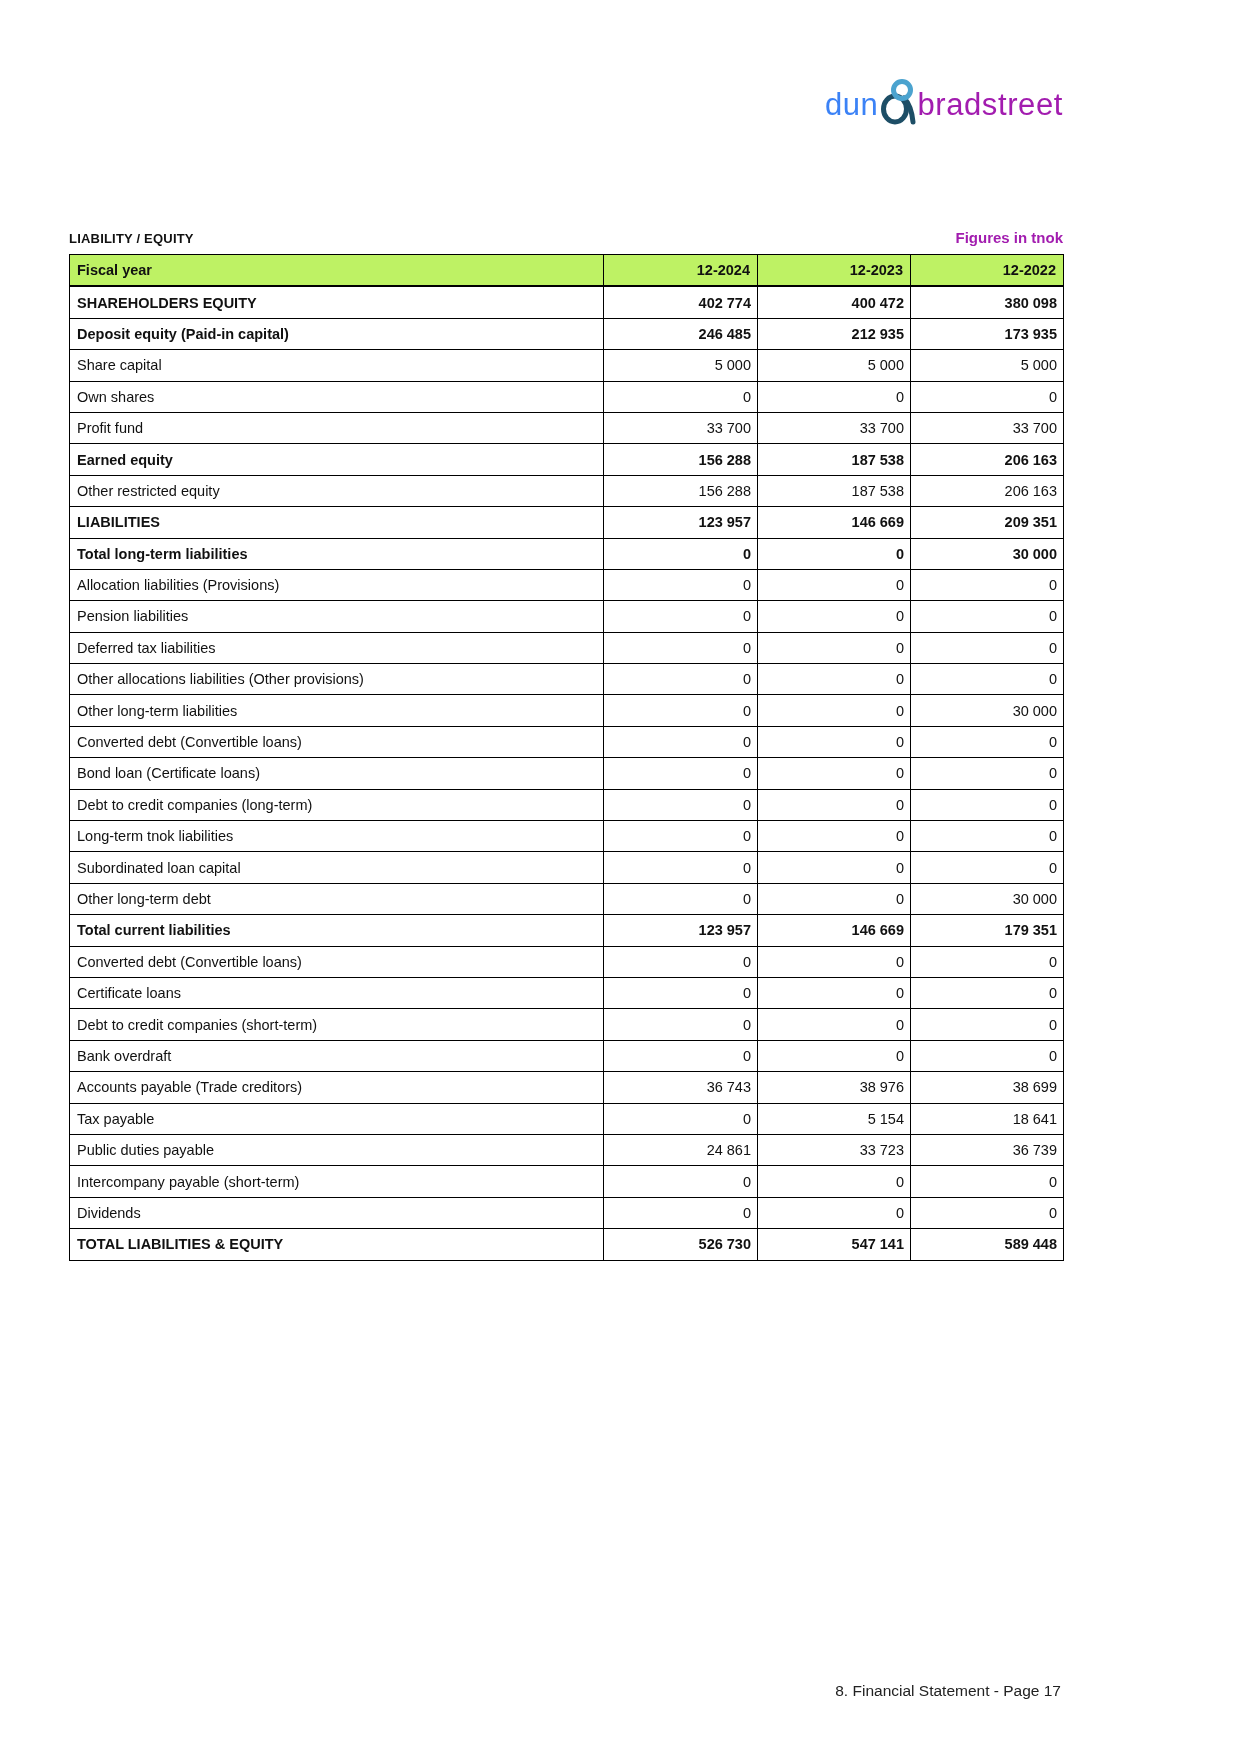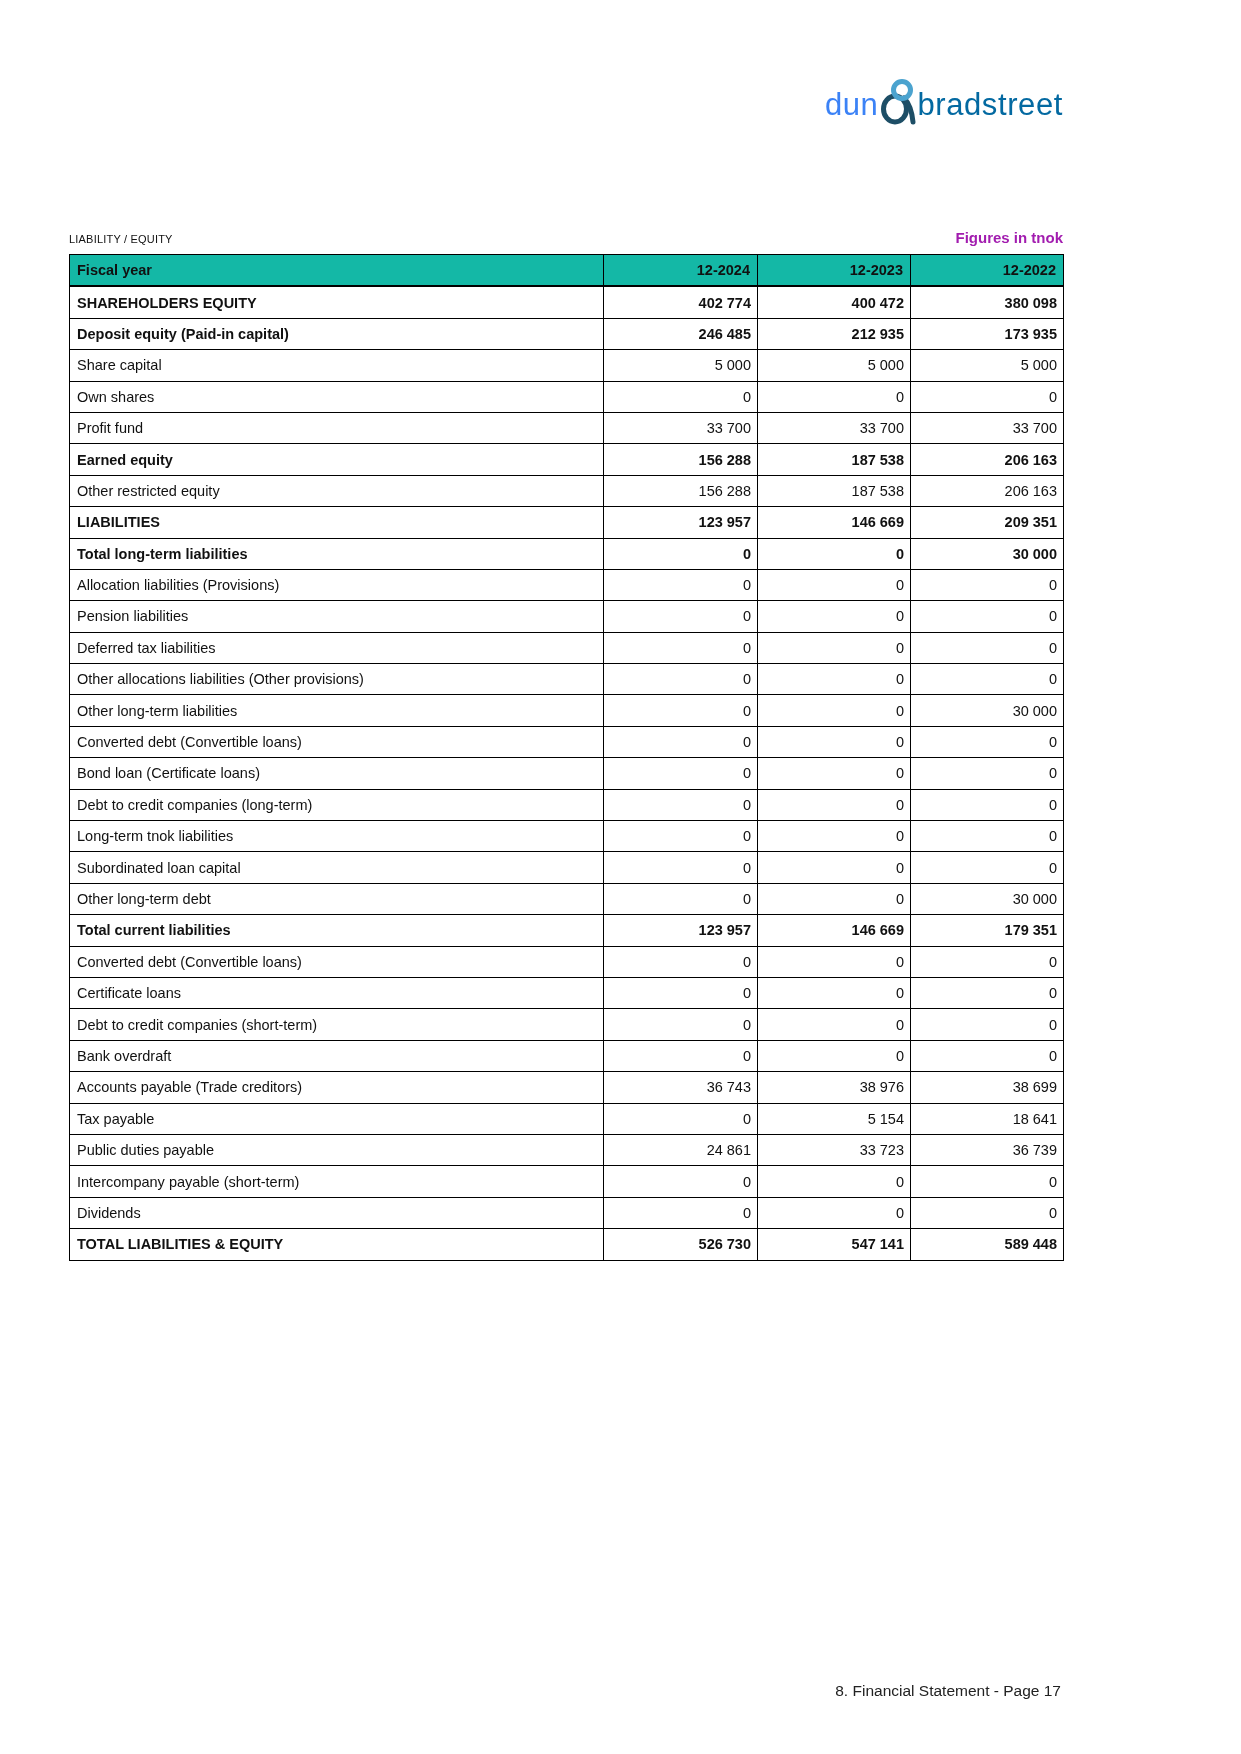--- a/index.html
+++ b/index.html
@@ -17,53 +17,53 @@
     position: absolute;
     top: 80px;
     right: 178px;
     display: flex;
     align-items: center;
     line-height: 1;
     user-select: none;
   }
   .logo .word { font-size: 31px; letter-spacing: 0.6px; font-weight: 400; }
   .logo .word-dun { color: #3b82f6; }
-  .logo .word-brad { color: #0369a1; }
+  .logo .word-brad { color: #a21caf; }
   .logo .amp-wrap { width: 36px; height: 48px; margin: 0 1px 0 2px; position: relative; top: -2px; }
 
   
   .title-row {
     position: absolute;
     top: 229px; left: 69px; width: 994px;
     display: flex;
     justify-content: space-between;
     align-items: baseline;
   }
-  .page-title { font-size: 11px; font-weight: normal; letter-spacing: 0.2px; }
+  .page-title { font-size: 13px; font-weight: bold; letter-spacing: 0.2px; }
   .figures-note { font-size: 15px; font-weight: bold; color: #a21caf; }
 
   
   table.fin {
     position: absolute;
     top: 254px; left: 69px;
     width: 994px;
     border-collapse: collapse;
     table-layout: fixed;
   }
   table.fin th, table.fin td {
     border: 1px solid #000000;
     height: 30.4px;
     padding: 0 7px;
     font-size: 14.5px;
     white-space: nowrap;
     overflow: hidden;
     vertical-align: middle;
   }
   table.fin thead th {
-    background: #14b8a6;
+    background: #bef264;
     font-weight: bold;
     border-bottom: 2px solid #000000;
     text-align: right;
   }
   table.fin thead th.label { text-align: left; }
   table.fin td.num { text-align: right; padding-right: 6px; }
   table.fin tr.bold td { font-weight: bold; }
 
   
   .footer {

